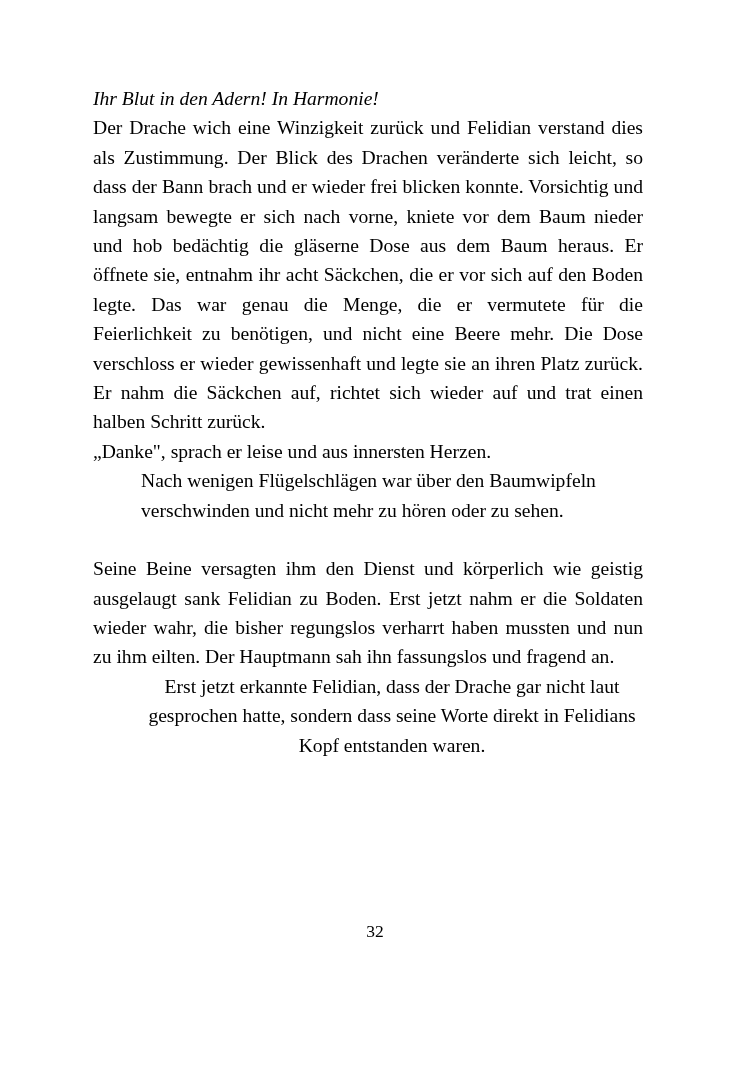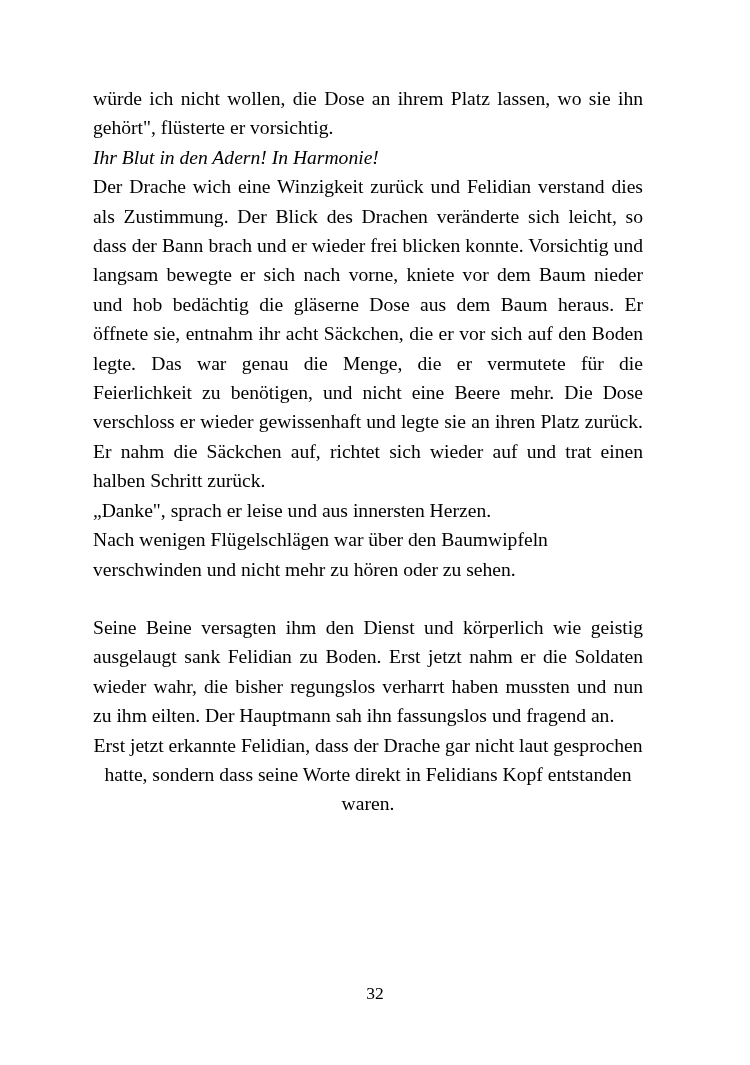--- a/index.html
+++ b/index.html
@@ -26,47 +26,47 @@
     text-align: justify;
     text-justify: inter-word;
     hyphens: none;
   }
   .body-text p {
     margin: 0;
     text-align: justify;
   }
   .body-text p:last-child {
     text-align: left;
+    margin-left: 48px;
   }
   .para-italic {
     font-style: italic;
   }
   .gap {
     height: 29px;
   }
   .block-2 p:last-child {
     text-align: center;
   }
   .folio {
     position: absolute;
     left: 0;
     right: 0;
-    top: 983px;
+    top: 921px;
     text-align: center;
     font-size: 17.5px;
     font-family: "Liberation Serif", serif;
   }
 </style>
 </head>
 <body>
 
 <div class="page">
 
   <div class="body-text block-1">
-    <p>würde ich nicht wollen, die Dose an ihrem Platz lassen, wo sie ihn gehört", flüsterte er vorsichtig.</p>
     <p class="para-italic">Ihr Blut in den Adern! In Harmonie!</p>
     <p>Der Drache wich eine Winzigkeit zurück und Felidian verstand dies als Zustimmung. Der Blick des Drachen veränderte sich leicht, so dass der Bann brach und er wieder frei blicken konnte. Vorsichtig und langsam bewegte er sich nach vorne, kniete vor dem Baum nieder und hob bedächtig die gläserne Dose aus dem Baum heraus. Er öffnete sie, entnahm ihr acht Säckchen, die er vor sich auf den Boden legte. Das war genau die Menge, die er vermutete für die Feierlichkeit zu benötigen, und nicht eine Beere mehr. Die Dose verschloss er wieder gewissenhaft und legte sie an ihren Platz zurück. Er nahm die Säckchen auf, richtet sich wieder auf und trat einen halben Schritt zurück.</p>
     <p>„Danke", sprach er leise und aus innersten Herzen.</p>
     <p>Nach wenigen Flügelschlägen war über den Baumwipfeln verschwinden und nicht mehr zu hören oder zu sehen.</p>
   </div>
 
   <div class="gap"></div>
 
   <div class="body-text block-2">
     <p>Seine Beine versagten ihm den Dienst und körperlich wie geistig ausgelaugt sank Felidian zu Boden. Erst jetzt nahm er die Soldaten wieder wahr, die bisher regungslos verharrt haben mussten und nun zu ihm eilten. Der Hauptmann sah ihn fassungslos und fragend an.</p>

